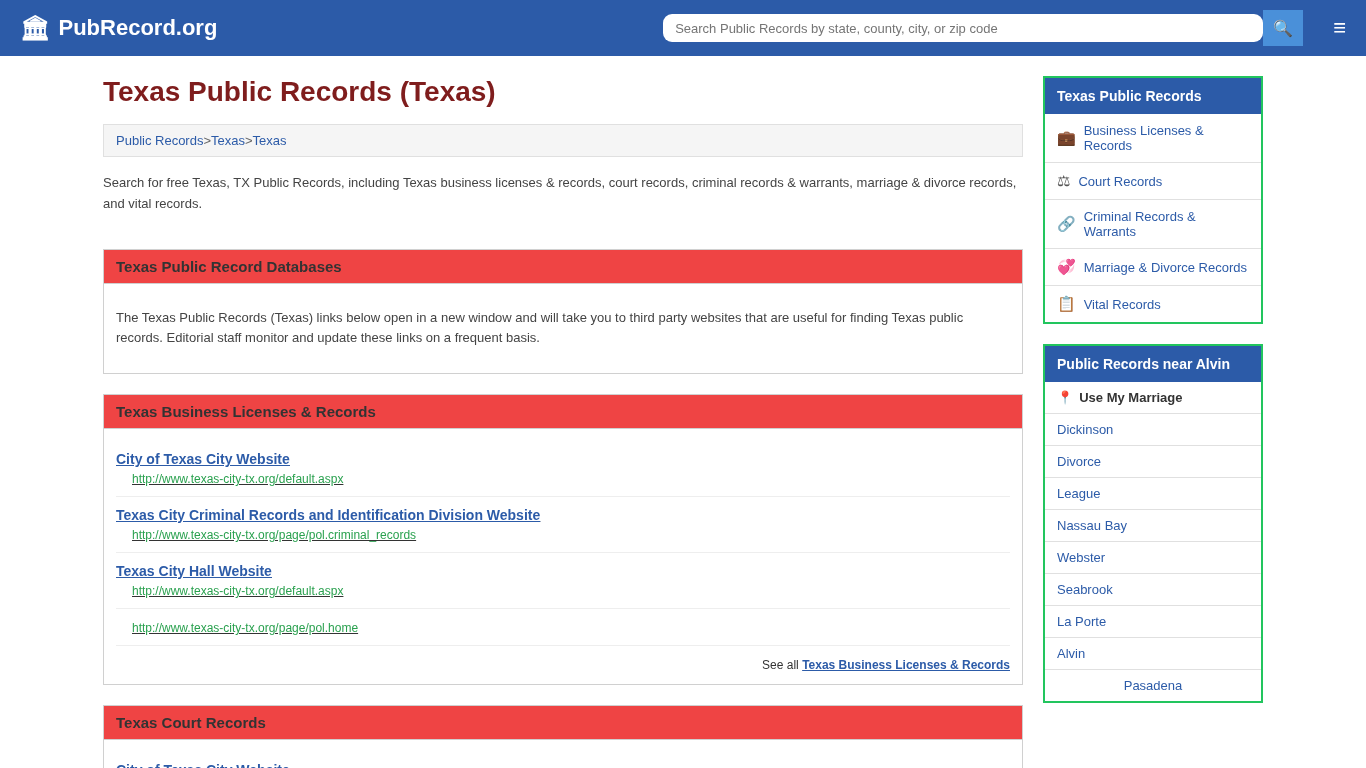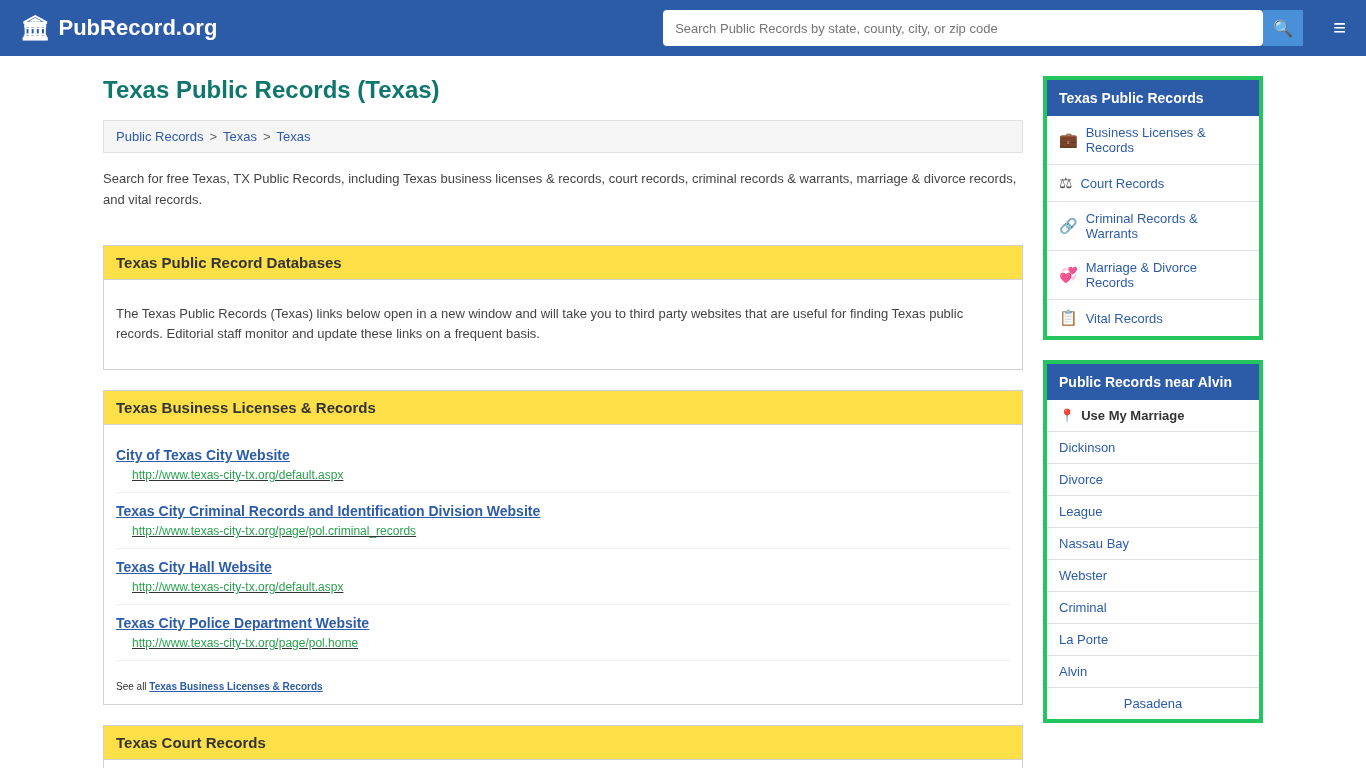--- a/index.html
+++ b/index.html
@@ -29,26 +29,26 @@
     }
     #search-container {
       flex: 1;
       display: flex;
       align-items: center;
       max-width: 640px;
       margin-left: auto;
     }
     #search-input {
       flex: 1;
-      height: 36px;
+      height: 28px;
       padding: 0 12px;
       font-size: 13px;
       border: none;
       outline: none;
-      border-radius: 4px;
+      border-radius: 9px;
     }
     #search-button {
       background: #4a90d9;
       border: none;
       height: 36px;
       width: 40px;
       cursor: pointer;
       display: flex;
       align-items: center;
       justify-content: center;
@@ -71,48 +71,47 @@
       padding: 20px 20px;
       display: flex;
       gap: 20px;
     }
 
     
     #content {
       flex: 1;
     }
     #page-title {
-      font-size: 24px;
-      font-weight: bold;
-      color: #0f766e;
+      font-size: 28px;
+      font-weight: bold;
+      color: #7f1d1d;
       margin-bottom: 16px;
     }
     #breadcrumb {
       background: #f5f5f5;
       border: 1px solid #e0e0e0;
       padding: 8px 12px;
       font-size: 13px;
       color: #555;
       margin-bottom: 16px;
       display: flex;
       align-items: center;
-      gap: 6px;
     }
     #breadcrumb a { color: #2c5ba8; text-decoration: none; }
     #breadcrumb span { color: #666; }
 
     #intro-text {
       font-size: 13px;
       color: #444;
       line-height: 1.6;
       margin-bottom: 34px;
     }
 
     .section-header {
-      background: #fde047;
+      background: #ef4444;
       border: 1px solid #d0d0d0;
       padding: 8px 12px;
       font-size: 15px;
       font-weight: bold;
       color: #333;
       margin-bottom: 0;
     }
     .section-content {
       border: 1px solid #d0d0d0;
       border-top: none;
@@ -134,38 +133,39 @@
       margin-bottom: 3px;
       cursor: pointer;
     }
     .record-url {
       color: #2aa14f;
       font-size: 12px;
       text-decoration: none;
       padding-left: 16px;
     }
     .see-all {
-      font-size: 10px;
+      font-size: 12px;
       color: #333;
-      margin-top: 20px;
+      margin-top: 12px;
+      text-align: right;
     }
     .see-all a {
       color: #2c5ba8;
       text-decoration: underline;
       font-weight: bold;
       cursor: pointer;
     }
 
     
     #sidebar {
       width: 220px;
       flex-shrink: 0;
     }
     .sidebar-section {
-      border: 4px solid #22c55e;
+      border: 2px solid #22c55e;
       margin-bottom: 20px;
     }
     .sidebar-title {
       background: #2c5ba8;
       color: #fff;
       font-size: 14px;
       font-weight: bold;
       padding: 10px 12px;
     }
     .sidebar-item {
@@ -254,21 +254,20 @@
       </div>
       <div class="record-item">
         <a class="record-link">Texas City Criminal Records and Identification Division Website</a>
         <span class="record-url">http://www.texas-city-tx.org/page/pol.criminal_records</span>
       </div>
       <div class="record-item">
         <a class="record-link">Texas City Hall Website</a>
         <span class="record-url">http://www.texas-city-tx.org/default.aspx</span>
       </div>
       <div class="record-item">
-        <a class="record-link">Texas City Police Department Website</a>
         <span class="record-url">http://www.texas-city-tx.org/page/pol.home</span>
       </div>
       <div class="see-all">
         <span>See all</span>
         <a>Texas Business Licenses &amp; Records</a>
       </div>
     </div>
 
     <div class="section-header">Texas Court Records</div>
     <div class="section-content">
@@ -310,21 +309,21 @@
       <div class="sidebar-title">Public Records near Alvin</div>
       <a class="nearby-item use-location">
         <span>📍</span>
         <span>Use My Marriage</span>
       </a>
       <a class="nearby-item">Dickinson</a>
       <a class="nearby-item">Divorce</a>
       <a class="nearby-item">League</a>
       <a class="nearby-item">Nassau Bay</a>
       <a class="nearby-item">Webster</a>
-      <a class="nearby-item">Criminal</a>
+      <a class="nearby-item">Seabrook</a>
       <a class="nearby-item">La Porte</a>
       <a class="nearby-item">Alvin</a>
       <a class="nearby-item">Pasadena</a>
     </div>
 
   </aside>
 
 </div>
 
 </body></html>

